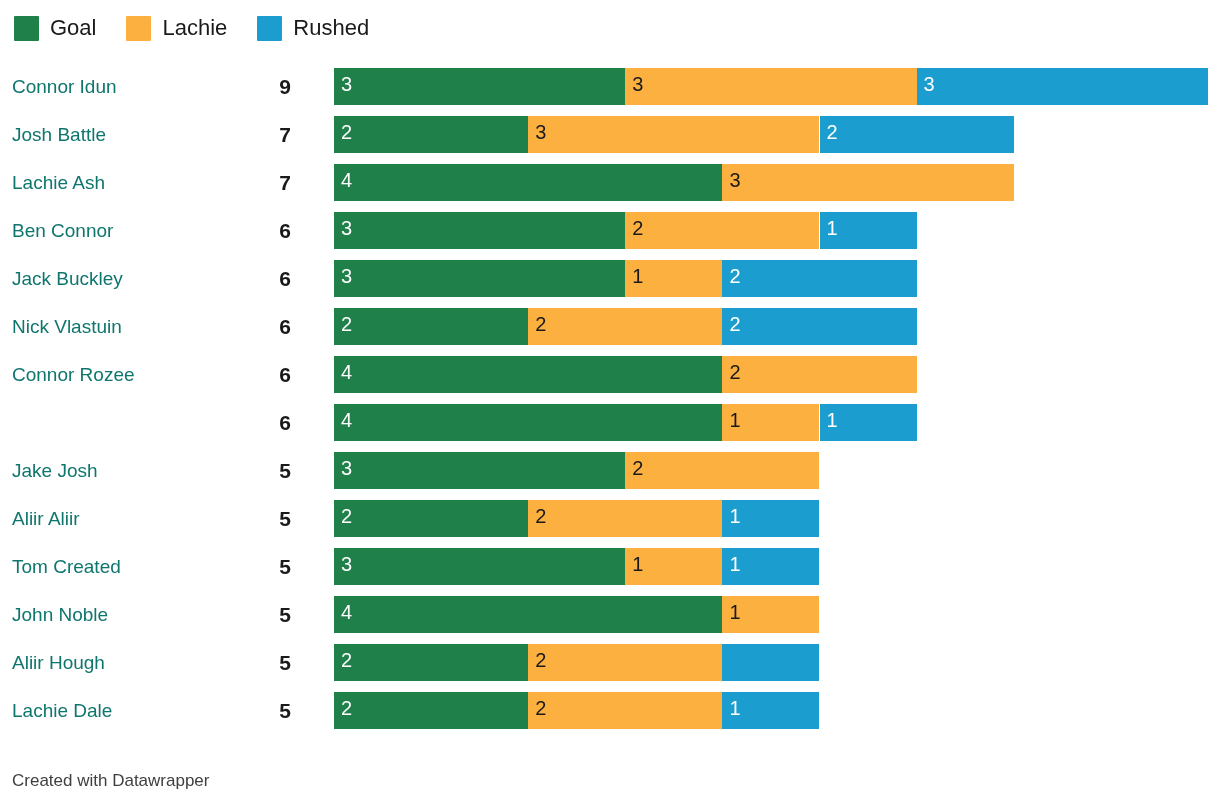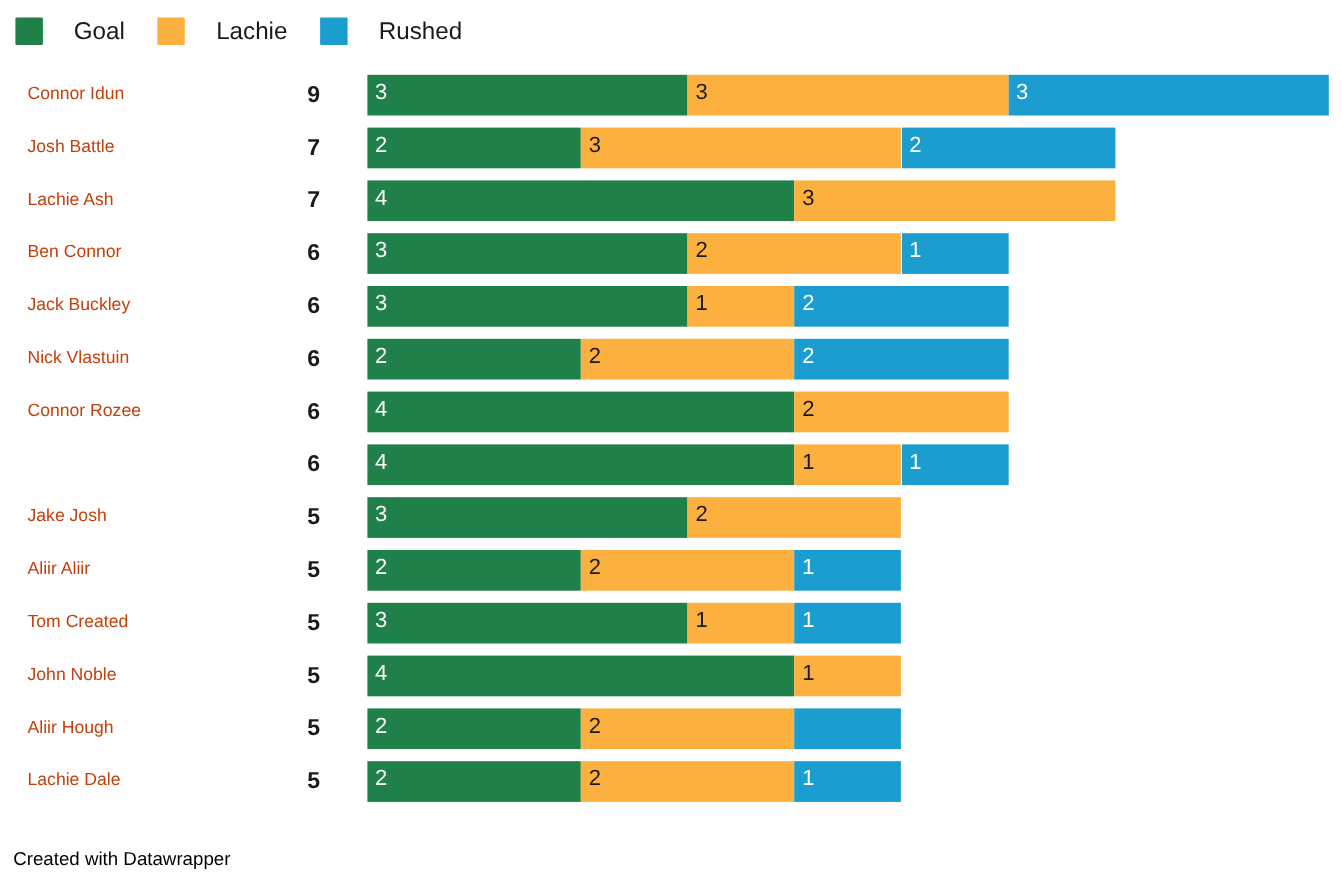--- a/index.html
+++ b/index.html
@@ -33,43 +33,43 @@
   }
   .legend-swatch {
     width: 25px;
     height: 25px;
     border-radius: 1px;
     display: block;
   }
   .legend-label {
     font-size: 22px;
     color: #1a1a1a;
-    margin-left: 28px;
+    margin-left: 11px;
     line-height: 1;
     white-space: nowrap;
   }
 
   
   #chart {
     position: absolute;
     left: 0;
     top: 62px;
     width: 1220px;
   }
   .row {
     position: relative;
     height: 48px;
   }
   .row-name {
     position: absolute;
-    left: 25px;
+    left: 12px;
     top: 50%;
     transform: translateY(-50%);
-    font-size: 16px;
-    color: #c2410c;
+    font-size: 19px;
+    color: #0f766e;
     white-space: nowrap;
     line-height: 1;
   }
   .row-total {
     position: absolute;
     left: 245px;
     width: 46px;
     text-align: right;
     top: 50%;
     transform: translateY(-50%);
@@ -106,21 +106,21 @@
   .seg-goal   .seg-label { color: #ffffff; }
   .seg-behind .seg-label { color: #1a1a1a; }
   .seg-rushed .seg-label { color: #ffffff; }
 
   
   #footer {
     position: absolute;
     left: 12px;
     bottom: 21px;
     font-size: 17px;
-    color: #000000;
+    color: #404040;
     line-height: 1;
   }
 </style>
 </head>
 <body>
 
 <div id="legend">
     <div class="legend-item">
       <span class="legend-swatch" style="background: rgb(31, 128, 73);"></span>
       <span class="legend-label">Goal</span>

